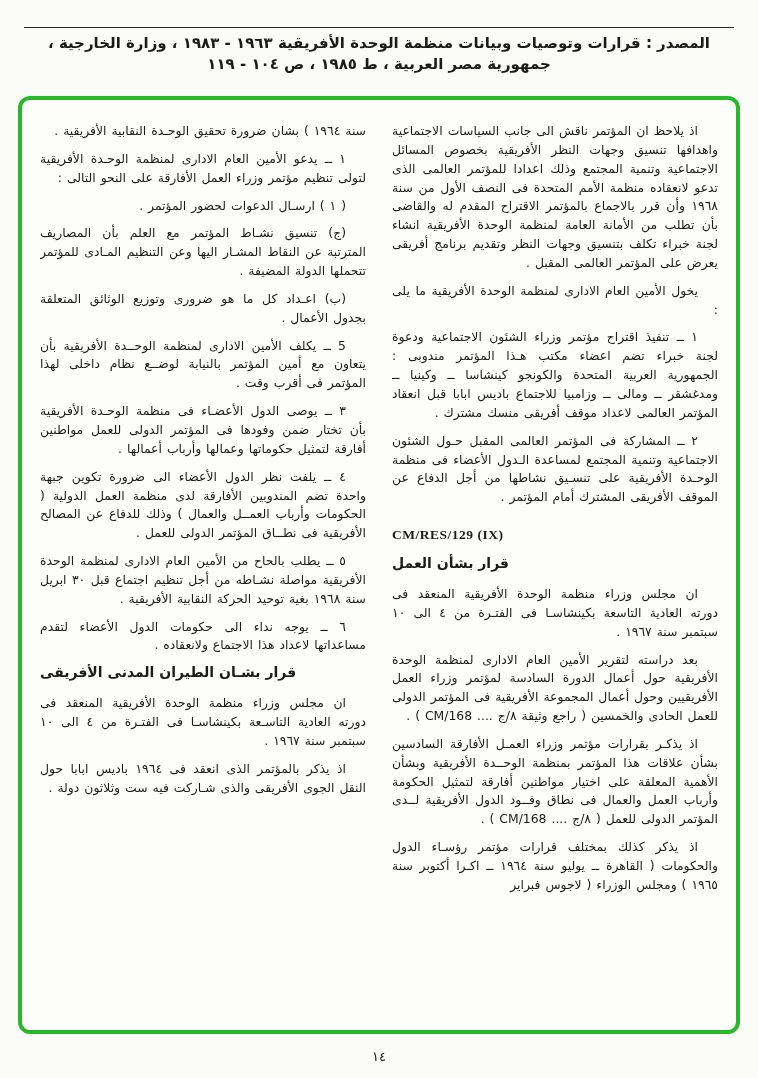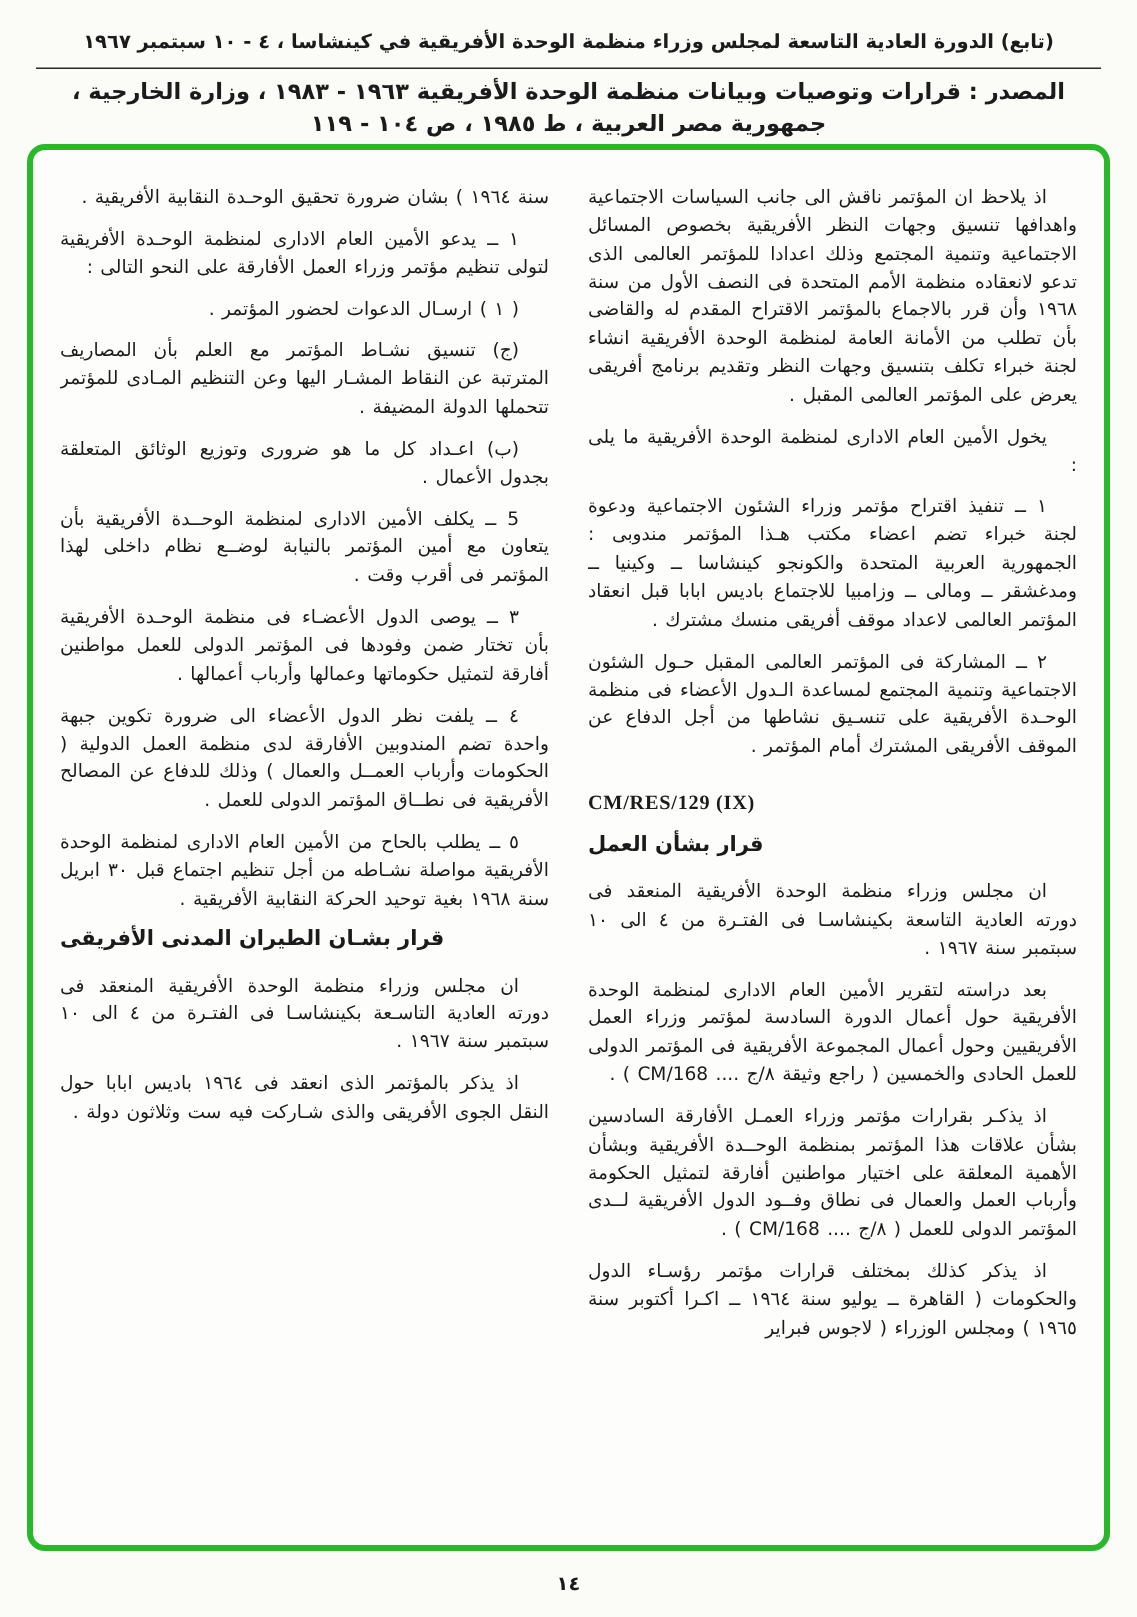--- a/index.html
+++ b/index.html
@@ -47,28 +47,27 @@
     font-weight: bold; font-size: 13.5px;
     letter-spacing: 0.5px;
     margin: 20px 0 12px;
   }
   .res-title {
     text-align: left; font-size: 14px; font-weight: bold;
     margin: 4px 0 14px;
   }
   .page-number {
     position: absolute; bottom: 14px; left: 0; right: 0;
-    text-align: center; font-size: 13px; font-weight: bold;
+    text-align: center; font-size: 13px; font-weight: normal;
   }
 </style>
 </head>
 <body>
 
 <div class="page-header">
-  <div class="doc-title">(تابع) الدورة العادية التاسعة لمجلس وزراء منظمة الوحدة الأفريقية في كينشاسا ، ٤ - ١٠ سبتمبر ١٩٦٧</div>
   <div class="header-rule"></div>
   <div class="doc-source">المصدر : قرارات وتوصيات وبيانات منظمة الوحدة الأفريقية ١٩٦٣ - ١٩٨٣ ، وزارة الخارجية ، جمهورية مصر العربية ، ط ١٩٨٥ ، ص ١٠٤ - ١١٩</div>
 </div>
 
 <div class="content-box">
   <div class="col">
     <p class="para">اذ يلاحظ ان المؤتمر ناقش الى جانب السياسات الاجتماعية واهدافها تنسيق وجهات النظر الأفريقية بخصوص المسائل الاجتماعية وتنمية المجتمع وذلك اعدادا للمؤتمر العالمى الذى تدعو لانعقاده منظمة الأمم المتحدة فى النصف الأول من سنة ١٩٦٨ وأن قرر بالاجماع بالمؤتمر الاقتراح المقدم له والقاضى بأن تطلب من الأمانة العامة لمنظمة الوحدة الأفريقية انشاء لجنة خبراء تكلف بتنسيق وجهات النظر وتقديم برنامج أفريقى يعرض على المؤتمر العالمى المقبل .</p>
     <p class="para">يخول الأمين العام الادارى لمنظمة الوحدة الأفريقية ما يلى :</p>
     <p class="para">١ ــ تنفيذ اقتراح مؤتمر وزراء الشئون الاجتماعية ودعوة لجنة خبراء تضم اعضاء مكتب هـذا المؤتمر مندوبى : الجمهورية العربية المتحدة والكونجو كينشاسا ــ وكينيا ــ ومدغشقر ــ ومالى ــ وزامبيا للاجتماع باديس ابابا قبل انعقاد المؤتمر العالمى لاعداد موقف أفريقى منسك مشترك .</p>
     <p class="para">٢ ــ المشاركة فى المؤتمر العالمى المقبل حـول الشئون الاجتماعية وتنمية المجتمع لمساعدة الـدول الأعضاء فى منظمة الوحـدة الأفريقية على تنسـيق نشاطها من أجل الدفاع عن الموقف الأفريقى المشترك أمام المؤتمر .</p>
@@ -82,19 +81,20 @@
   <div class="col">
     <p class="para no-indent">سنة ١٩٦٤ ) بشان ضرورة تحقيق الوحـدة النقابية الأفريقية .</p>
     <p class="para">١ ــ يدعو الأمين العام الادارى لمنظمة الوحـدة الأفريقية لتولى تنظيم مؤتمر وزراء العمل الأفارقة على النحو التالى :</p>
     <p class="para">( ١ ) ارسـال الدعوات لحضور المؤتمر .</p>
     <p class="para">(ج) تنسيق نشـاط المؤتمر مع العلم بأن المصاريف المترتبة عن النقاط المشـار اليها وعن التنظيم المـادى للمؤتمر تتحملها الدولة المضيفة .</p>
     <p class="para">(ب) اعـداد كل ما هو ضرورى وتوزيع الوثائق المتعلقة بجدول الأعمال .</p>
     <p class="para">5 ــ يكلف الأمين الادارى لمنظمة الوحــدة الأفريقية بأن يتعاون مع أمين المؤتمر بالنيابة لوضــع نظام داخلى لهذا المؤتمر فى أقرب وقت .</p>
     <p class="para">٣ ــ يوصى الدول الأعضـاء فى منظمة الوحـدة الأفريقية بأن تختار ضمن وفودها فى المؤتمر الدولى للعمل مواطنين أفارقة لتمثيل حكوماتها وعمالها وأرباب أعمالها .</p>
     <p class="para">٤ ــ يلفت نظر الدول الأعضاء الى ضرورة تكوين جبهة واحدة تضم المندوبين الأفارقة لدى منظمة العمل الدولية ( الحكومات وأرباب العمــل والعمال ) وذلك للدفاع عن المصالح الأفريقية فى نطــاق المؤتمر الدولى للعمل .</p>
     <p class="para">٥ ــ يطلب بالحاح من الأمين العام الادارى لمنظمة الوحدة الأفريقية مواصلة نشـاطه من أجل تنظيم اجتماع قبل ٣٠ ابريل سنة ١٩٦٨ بغية توحيد الحركة النقابية الأفريقية .</p>
+    <p class="para">٦ ــ يوجه نداء الى حكومات الدول الأعضاء لتقدم مساعداتها لاعداد هذا الاجتماع ولانعقاده .</p>
     <h3 class="res-title">قرار بشـان الطيران المدنى الأفريقى</h3>
     <p class="para">ان مجلس وزراء منظمة الوحدة الأفريقية المنعقد فى دورته العادية التاسـعة بكينشاسـا فى الفتـرة من ٤ الى ١٠ سبتمبر سنة ١٩٦٧ .</p>
     <p class="para">اذ يذكر بالمؤتمر الذى انعقد فى ١٩٦٤ باديس ابابا حول النقل الجوى الأفريقى والذى شـاركت فيه ست وثلاثون دولة .</p>
   </div>
 </div>
 
 <div class="page-number">١٤</div>
 
 </body></html>

